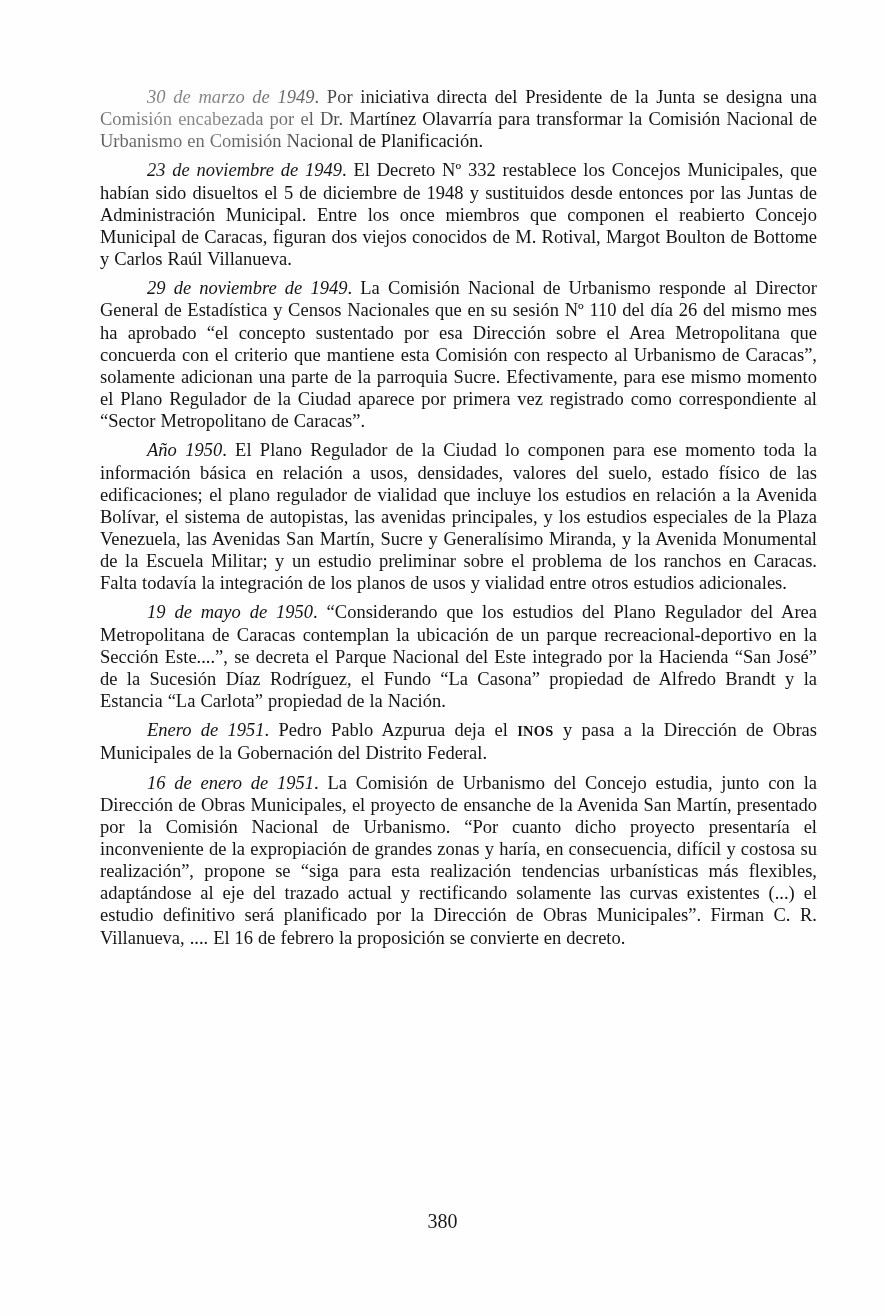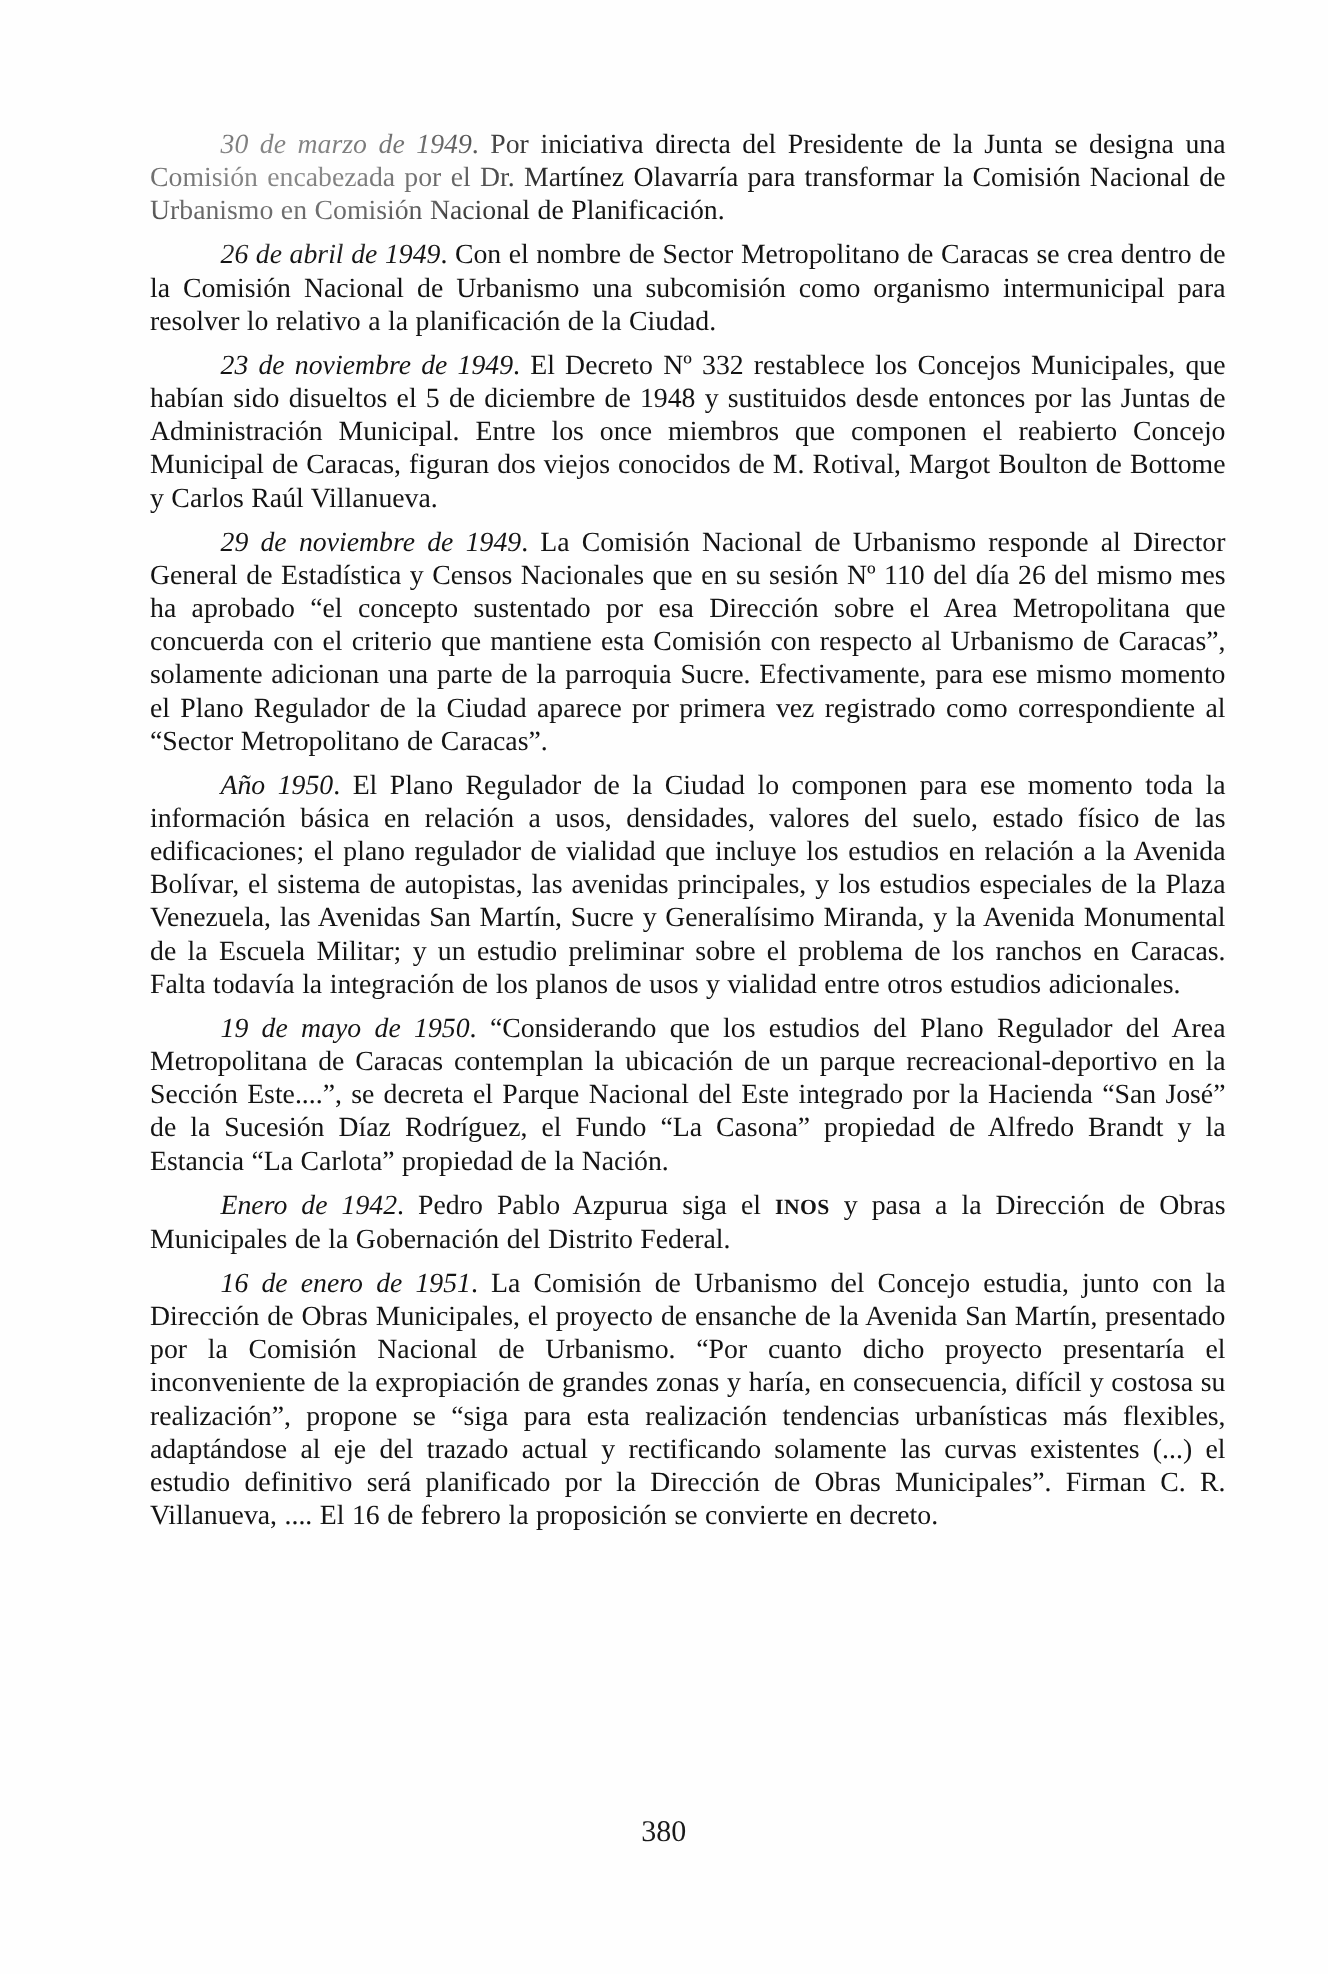--- a/index.html
+++ b/index.html
@@ -53,33 +53,32 @@
   }
 </style>
 </head>
 <body>
 
 <div class="scan-page">
   <div class="text-block">
 
     <p class="entry"><span class="date">30 de marzo de 1949</span><span>. Por iniciativa directa del Presidente de la Junta se designa una Comisión encabezada por el Dr. Martínez Olavarría para transformar la Comisión Nacional de Urbanismo en Comisión Nacional de Planificación.</span></p>
 
-    <p class="entry"><span class="date">26 de abril de 1949</span><span>. Con el nombre de Sector Metropolitano de Caracas se crea dentro de la Comisión Nacional de Urbanismo una subcomisión como organismo intermunicipal para resolver lo relativo a la planificación de la Ciudad.</span></p>
 
     <p class="entry"><span class="date">23 de noviembre de 1949</span><span>. El Decreto Nº 332 restablece los Concejos Municipales, que habían sido disueltos el 5 de diciembre de 1948 y sustituidos desde entonces por las Juntas de Administración Municipal. Entre los once miembros que componen el reabierto Concejo Municipal de Caracas, figuran dos viejos conocidos de M. Rotival, Margot Boulton de Bottome y Carlos Raúl Villanueva.</span></p>
 
     <p class="entry"><span class="date">29 de noviembre de 1949</span><span>. La Comisión Nacional de Urbanismo responde al Director General de Estadística y Censos Nacionales que en su sesión Nº 110 del día 26 del mismo mes ha aprobado “el concepto sustentado por esa Dirección sobre el Area Metropolitana que concuerda con el criterio que mantiene esta Comisión con respecto al Urbanismo de Caracas”, solamente adicionan una parte de la parroquia Sucre. Efectivamente, para ese mismo momento el Plano Regulador de la Ciudad aparece por primera vez registrado como correspondiente al “Sector Metropolitano de Caracas”.</span></p>
 
     <p class="entry"><span class="date">Año 1950</span><span>. El Plano Regulador de la Ciudad lo componen para ese momento toda la información básica en relación a usos, densidades, valores del suelo, estado físico de las edificaciones; el plano regulador de vialidad que incluye los estudios en relación a la Avenida Bolívar, el sistema de autopistas, las avenidas principales, y los estudios especiales de la Plaza Venezuela, las Avenidas San Martín, Sucre y Generalísimo Miranda, y la Avenida Monumental de la Escuela Militar; y un estudio preliminar sobre el problema de los ranchos en Caracas. Falta todavía la integración de los planos de usos y vialidad entre otros estudios adicionales.</span></p>
 
     <p class="entry"><span class="date">19 de mayo de 1950</span><span>. “Considerando que los estudios del Plano Regulador del Area Metropolitana de Caracas contemplan la ubicación de un parque recreacional-deportivo en la Sección Este....”, se decreta el Parque Nacional del Este integrado por la Hacienda “San José” de la Sucesión Díaz Rodríguez, el Fundo “La Casona” propiedad de Alfredo Brandt y la Estancia “La Carlota” propiedad de la Nación.</span></p>
 
 
 
-    <p class="entry"><span class="date">Enero de 1942</span><span>. Pedro Pablo Azpurua siga el </span><span class="acronym">INOS</span><span> y pasa a la Dirección de Obras Municipales de la Gobernación del Distrito Federal.</span></p>
+    <p class="entry"><span class="date">Enero de 1951</span><span>. Pedro Pablo Azpurua deja el </span><span class="acronym">INOS</span><span> y pasa a la Dirección de Obras Municipales de la Gobernación del Distrito Federal.</span></p>
 
     <p class="entry"><span class="date">16 de enero de 1951</span><span>. La Comisión de Urbanismo del Concejo estudia, junto con la Dirección de Obras Municipales, el proyecto de ensanche de la Avenida San Martín, presentado por la Comisión Nacional de Urbanismo. “Por cuanto dicho proyecto presentaría el inconveniente de la expropiación de grandes zonas y haría, en consecuencia, difícil y costosa su realización”, propone se “siga para esta realización tendencias urbanísticas más flexibles, adaptándose al eje del trazado actual y rectificando solamente las curvas existentes (...) el estudio definitivo será planificado por la Dirección de Obras Municipales”. Firman C. R. Villanueva, .... El 16 de febrero la proposición se convierte en decreto.</span></p>
 
   </div>
 
   <div class="scan-fade"></div>
 
   <div class="page-number">380</div>
 </div>
 

